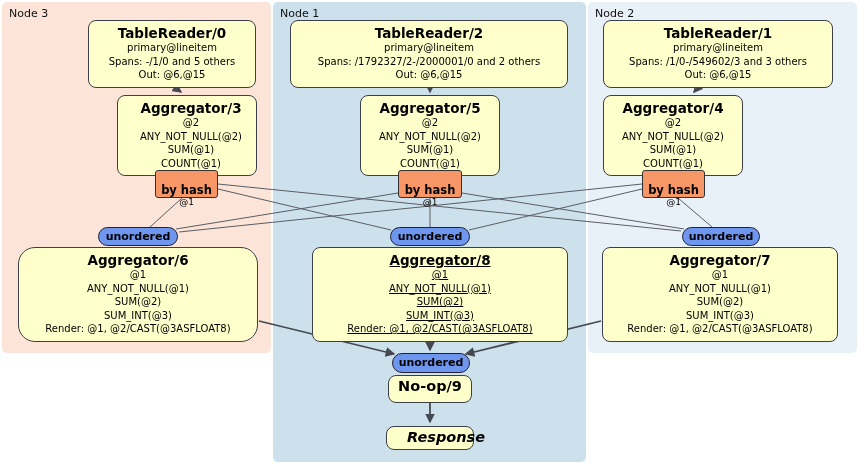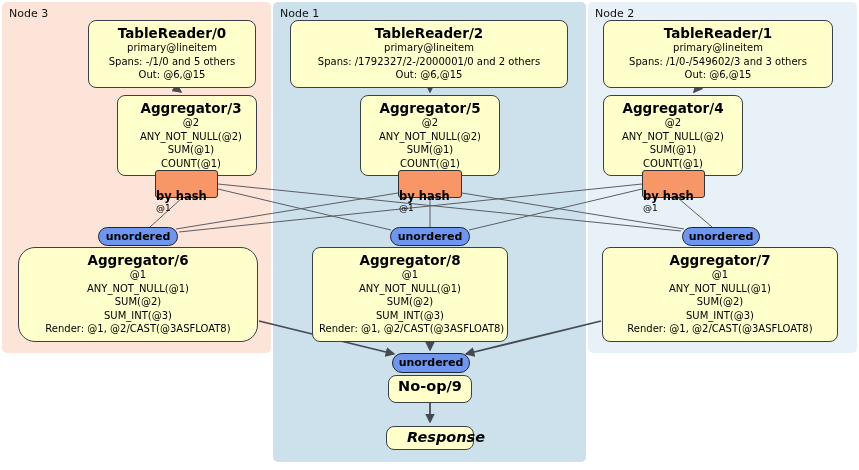--- a/index.html
+++ b/index.html
@@ -64,22 +64,23 @@
     font-weight:bold;
     font-size:14.5px;
     line-height:17px;
     white-space:nowrap;
   }
   .router{
     position:absolute;z-index:4;
     background:var(--router-fill);
     border:1.5px solid #333;
     border-radius:3px;
+    text-align:center;
     color:#000;
-    padding-top:19px;
+    padding-top:13px;
   }
   .router-label{
     font-weight:bold;
     font-size:11.5px;
     line-height:13px;
     white-space:nowrap;
   }
   .router-detail{
     font-size:9px;
     line-height:10px;
@@ -202,21 +203,21 @@
   <div class="sync" style="left:682px;top:227px;width:78px;height:19px;">unordered</div>
 
   <div class="pbox" style="left:18px;top:247px;width:240px;border-radius:17px;">
     <div class="pbox-title">Aggregator/6</div>
     <div class="pbox-line">@1</div>
     <div class="pbox-line">ANY_NOT_NULL(@1)</div>
     <div class="pbox-line">SUM(@2)</div>
     <div class="pbox-line">SUM_INT(@3)</div>
     <div class="pbox-line">Render: @1, @2/CAST(@3ASFLOAT8)</div>
   </div>
-  <div class="pbox" style="left:312px;top:247px;width:196px;">
+  <div class="pbox" style="left:312px;top:247px;width:256px;text-decoration:underline;">
     <div class="pbox-title">Aggregator/8</div>
     <div class="pbox-line">@1</div>
     <div class="pbox-line">ANY_NOT_NULL(@1)</div>
     <div class="pbox-line">SUM(@2)</div>
     <div class="pbox-line">SUM_INT(@3)</div>
     <div class="pbox-line">Render: @1, @2/CAST(@3ASFLOAT8)</div>
   </div>
   <div class="pbox" style="left:602px;top:247px;width:236px;">
     <div class="pbox-title">Aggregator/7</div>
     <div class="pbox-line">@1</div>

